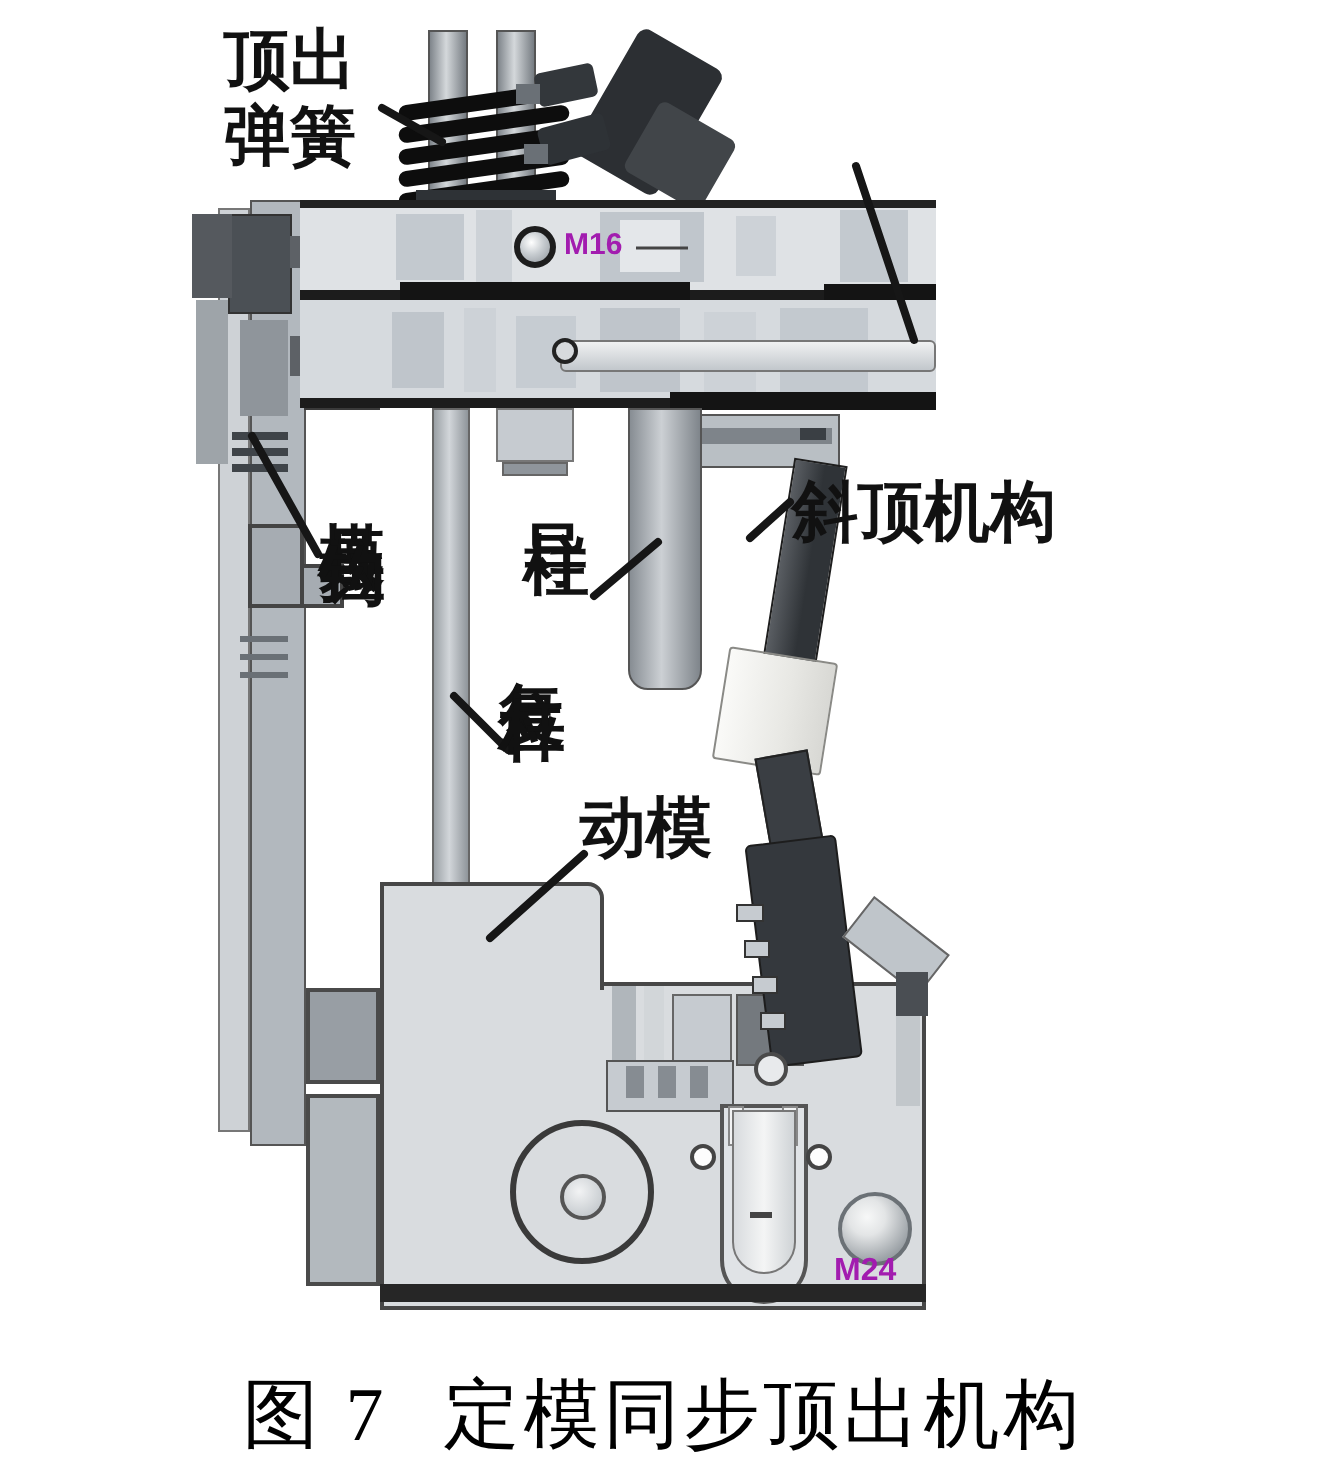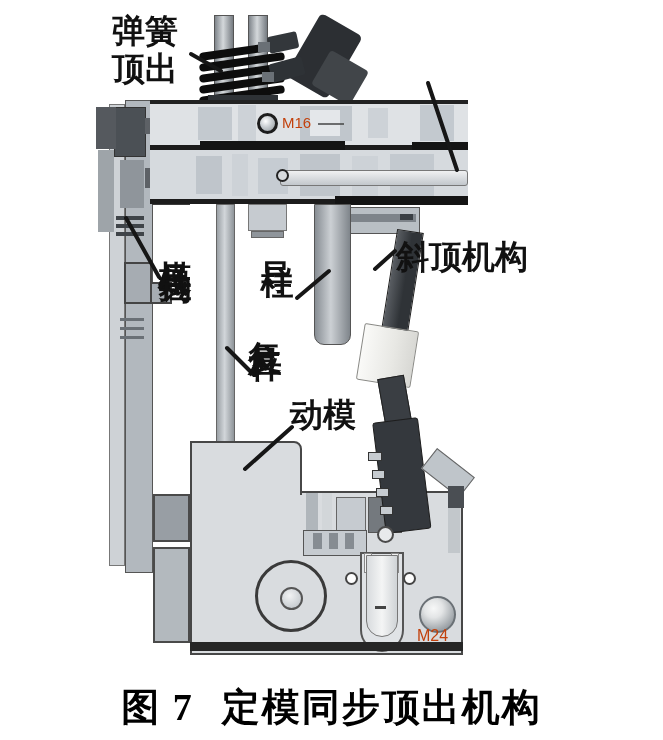--- a/index.html
+++ b/index.html
@@ -2,24 +2,24 @@
 <html><head>
 <meta charset="utf-8">
 <style>
   html,body{margin:0;padding:0;background:#ffffff;}
   .canvas{position:relative;width:663px;height:740px;background:#fff;overflow:hidden;
           font-family:"Liberation Serif","DejaVu Serif",serif;}
   .p{position:absolute;box-sizing:border-box;}
   .lbl{position:absolute;color:#111;font-size:33px;font-weight:600;line-height:38px;white-space:nowrap;}
   .vlbl{position:absolute;color:#111;font-size:33px;font-weight:600;
         writing-mode:vertical-rl;text-orientation:upright;letter-spacing:4px;line-height:1;}
-  .mark{position:absolute;color:#c2410c;font-family:"Liberation Sans","DejaVu Sans",sans-serif;
-        font-weight:normal;}
+  .mark{position:absolute;color:#a21caf;font-family:"Liberation Sans","DejaVu Sans",sans-serif;
+        font-weight:bold;}
   .caption{position:absolute;left:0;top:682px;width:663px;text-align:center;color:#000;
-           font-size:38px;font-weight:700;letter-spacing:2px;}
+           font-size:38px;font-weight:400;letter-spacing:2px;}
   .caption .fno{margin-right:28px;}
   svg.leaders{position:absolute;left:0;top:0;pointer-events:none;}
 </style>
 </head>
 <body>
 
 <div class="canvas">
 
   <div class="p" style="left:109px;top:104px;width:16px;height:462px;background:#ced2d6;border:1px solid #777;"></div>
   <div class="p" style="left:125px;top:100px;width:28px;height:473px;background:#b2b8be;border:1px solid #555;"></div>
@@ -136,22 +136,22 @@
     <line x1="428" y1="83" x2="457" y2="170" stroke="#161616" stroke-width="4" stroke-linecap="round"></line>
     <line x1="126" y1="218" x2="159" y2="277" stroke="#161616" stroke-width="4" stroke-linecap="round"></line>
     <line x1="297" y1="298" x2="329" y2="271" stroke="#161616" stroke-width="4" stroke-linecap="round"></line>
     <line x1="227" y1="348" x2="254" y2="375" stroke="#161616" stroke-width="4" stroke-linecap="round"></line>
     <line x1="375" y1="269" x2="395" y2="251" stroke="#161616" stroke-width="4" stroke-linecap="round"></line>
     <line x1="245" y1="469" x2="292" y2="427" stroke="#161616" stroke-width="4" stroke-linecap="round"></line>
     <line x1="318" y1="124" x2="344" y2="124" stroke="#444" stroke-width="1.5"></line>
   </svg>
 
   <div class="lbl" style="left:112px;top:12px;">
+    <div>顶出</div>
     <div>弹簧</div>
-    <div>顶出</div>
   </div>
   <div class="vlbl" style="left:158px;top:234px;">模具拉钩</div>
   <div class="vlbl" style="left:260px;top:235px;">导柱</div>
   <div class="vlbl" style="left:248px;top:314px;">复位杆</div>
   <div class="lbl" style="left:290px;top:396px;">动模</div>
   <div class="lbl" style="left:396px;top:238px;">斜顶机构</div>
 
   <div class="caption">
     <span class="fno">图 7</span><span>定模同步顶出机构</span>
   </div>

